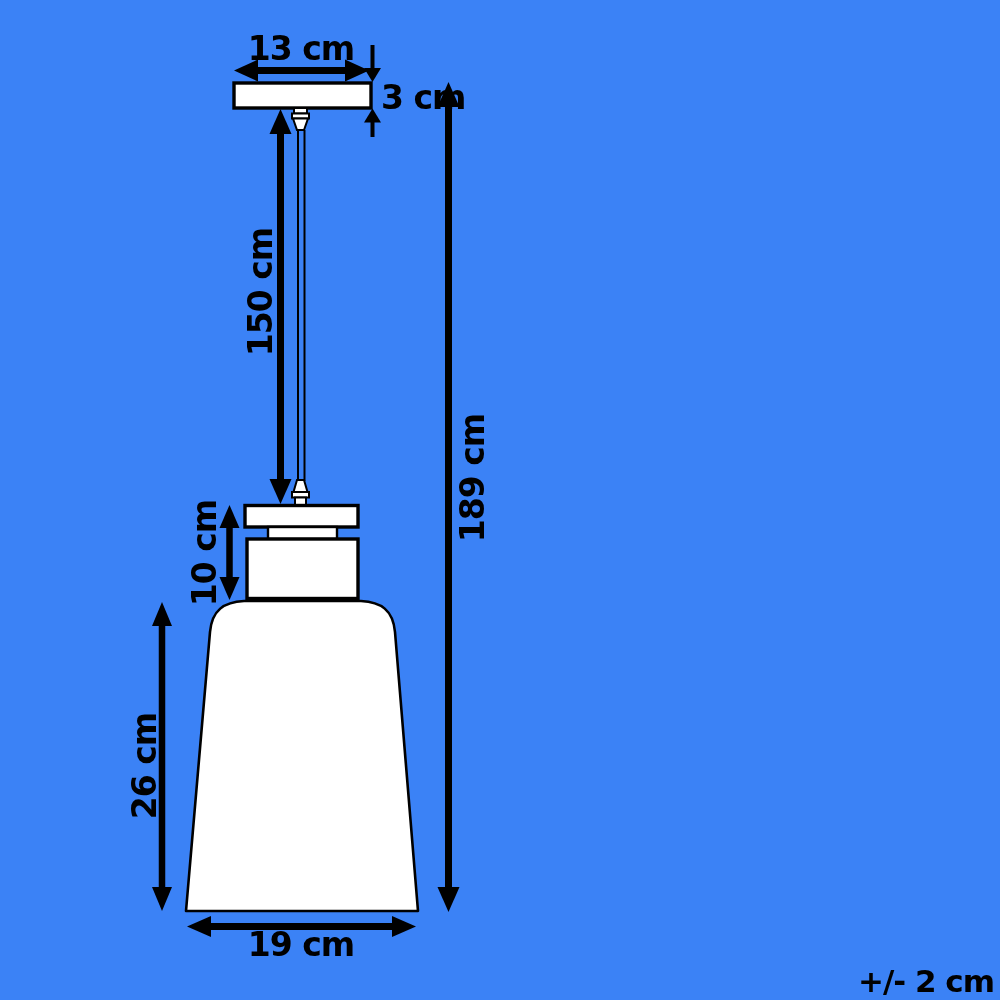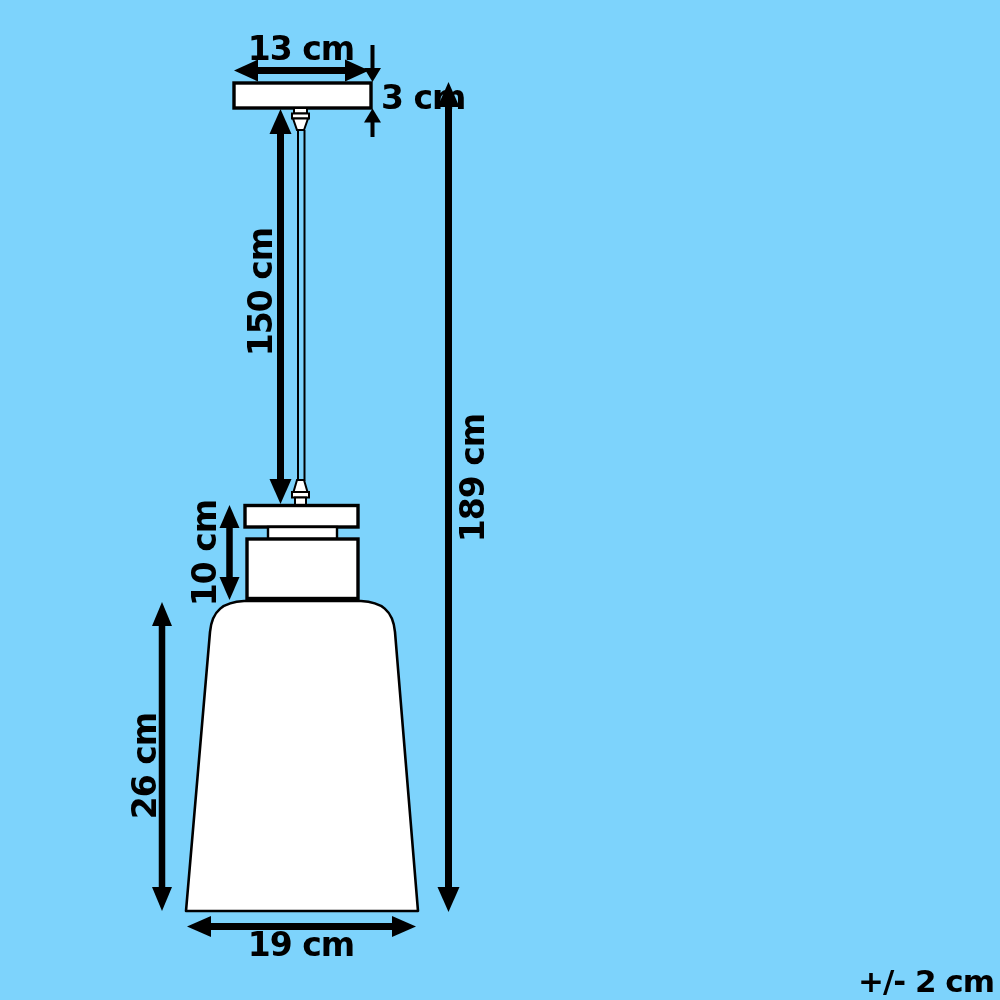--- a/index.html
+++ b/index.html
@@ -4,21 +4,21 @@
 <style>
   html, body {
     margin: 0;
     padding: 0;
     background: #ffffff;
   }
   .stage {
     position: relative;
     width: 1000px;
     height: 1000px;
-    background: #7dd3fc;
+    background: #3b82f6;
     overflow: hidden;
     font-family: "DejaVu Sans", "Liberation Sans", sans-serif;
   }
   svg text {
     font-family: "DejaVu Sans", "Liberation Sans", sans-serif;
     font-weight: 700;
     fill: #000000;
     letter-spacing: -1px;
   }
   .dim-label { font-size: 33px; }

